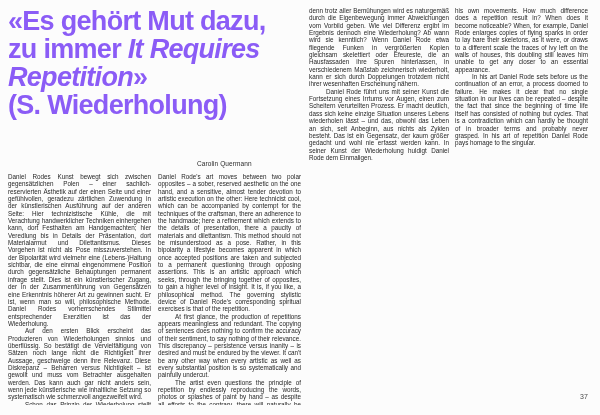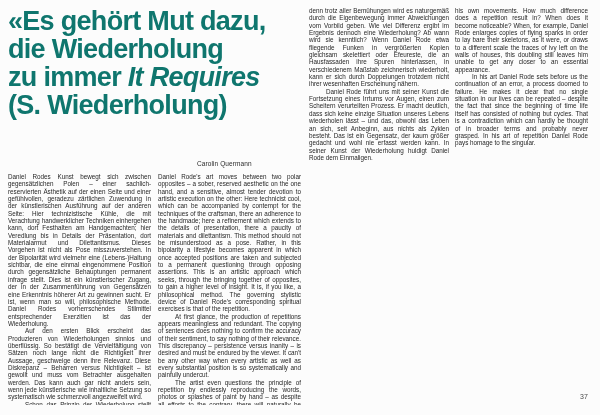--- a/index.html
+++ b/index.html
@@ -19,21 +19,21 @@
   
   .headline {
     position: absolute;
     left: 8px;
     top: 7px;
     width: 300px;
     font-weight: bold;
     font-size: 27px;
     line-height: 28px;
     letter-spacing: -0.7px;
-    color: #0f766e;
+    color: #8b5cf6;
   }
   .headline .hl-line { white-space: nowrap; }
   .headline .it { font-style: italic; }
   
   .author {
     position: absolute;
     left: 197px;
     top: 160px;
     font-size: 6.5px;
     letter-spacing: 0.1px;
@@ -63,22 +63,22 @@
     color: #4a4a4a;
   }
 </style>
 </head>
 <body>
 
 <div class="spread">
 
   <div class="headline">
     <div class="hl-line"><span>«Es gehört Mut dazu,</span></div>
-    <div class="hl-line"><span>die Wiederholung</span></div>
     <div class="hl-line"><span>zu immer </span><span class="it">It Requires</span></div>
+    <div class="hl-line"><span class="it">Repetition</span><span>»</span></div>
     <div class="hl-line"><span>(S. Wiederholung)</span></div>
   </div>
 
   <div class="author">Carolin Quermann</div>
 
   <div class="col col-1">
     <p>Daniel Rodes Kunst bewegt sich zwischen gegensätzlichen Polen – einer sachlich-reservierten Ästhetik auf der einen Seite und einer gefühlvollen, geradezu zärtlichen Zuwendung in der künstlerischen Ausführung auf der anderen Seite: Hier technizistische Kühle, die mit Verachtung handwerklicher Techniken einhergehen kann, dort Festhalten am Handgemachten; hier Veredlung bis in Details der Präsentation, dort Materialarmut und Dilettantismus. Dieses Vorgehen ist nicht als Pose misszuverstehen. In der Bipolarität wird vielmehr eine (Lebens-)Haltung sichtbar, die eine einmal eingenommene Position durch gegensätzliche Behauptungen permanent infrage stellt. Dies ist ein künstlerischer Zugang, der in der Zusammenführung von Gegensätzen eine Erkenntnis höherer Art zu gewinnen sucht. Er ist, wenn man so will, philosophische Methode. Daniel Rodes vorherrschendes Stilmittel entsprechender Exerzitien ist das der Wiederholung.</p>
     <p>Auf den ersten Blick erscheint das Produzieren von Wiederholungen sinnlos und überflüssig. So bestätigt die Vervielfältigung von Sätzen noch lange nicht die Richtigkeit ihrer Aussage, geschweige denn ihre Relevanz. Diese Diskrepanz – Beharren versus Nichtigkeit – ist gewollt und muss vom Betrachter ausgehalten werden. Das kann auch gar nicht anders sein, wenn jede künstlerische wie inhaltliche Setzung so systematisch wie schmerzvoll angezweifelt wird.</p>
     <p>Schon das Prinzip der Wiederholung stellt der Künstler infrage, indem er Worte, Fotos oder Farbkleckse zigmal mit der Hand reproduziert –</p>
   </div>

